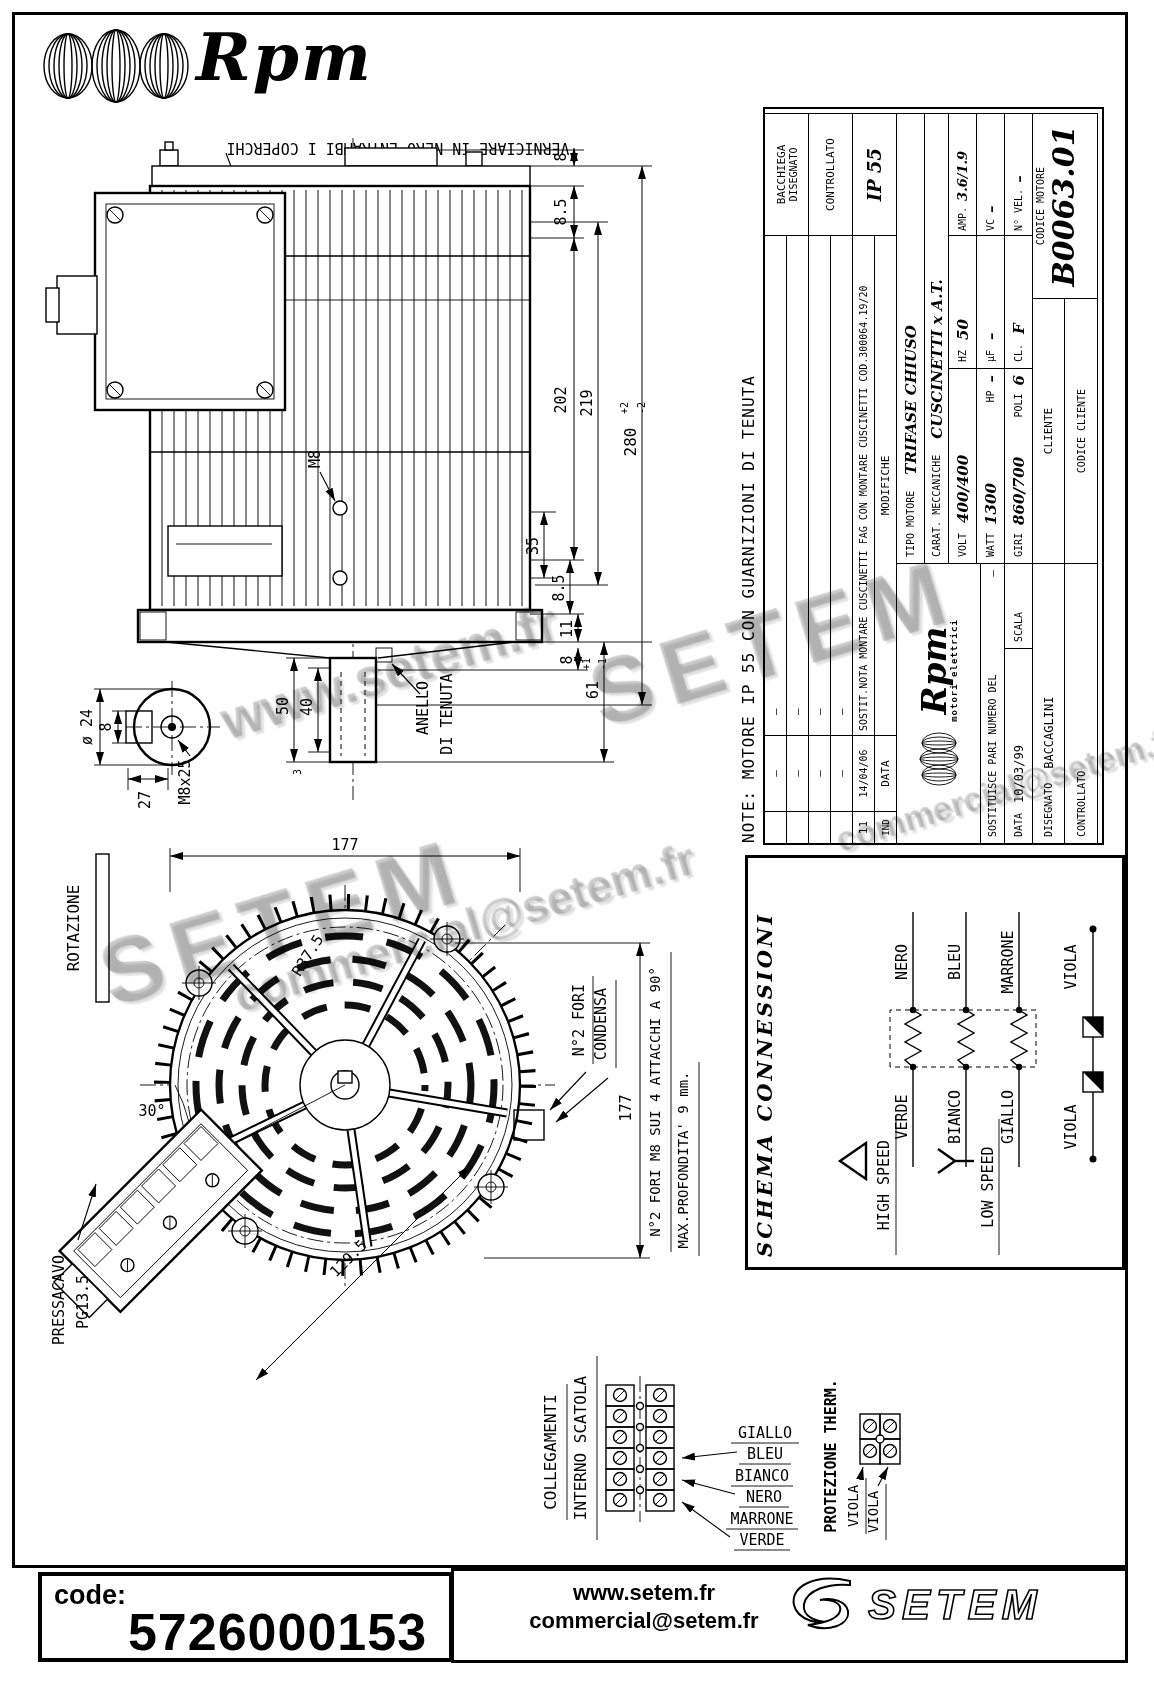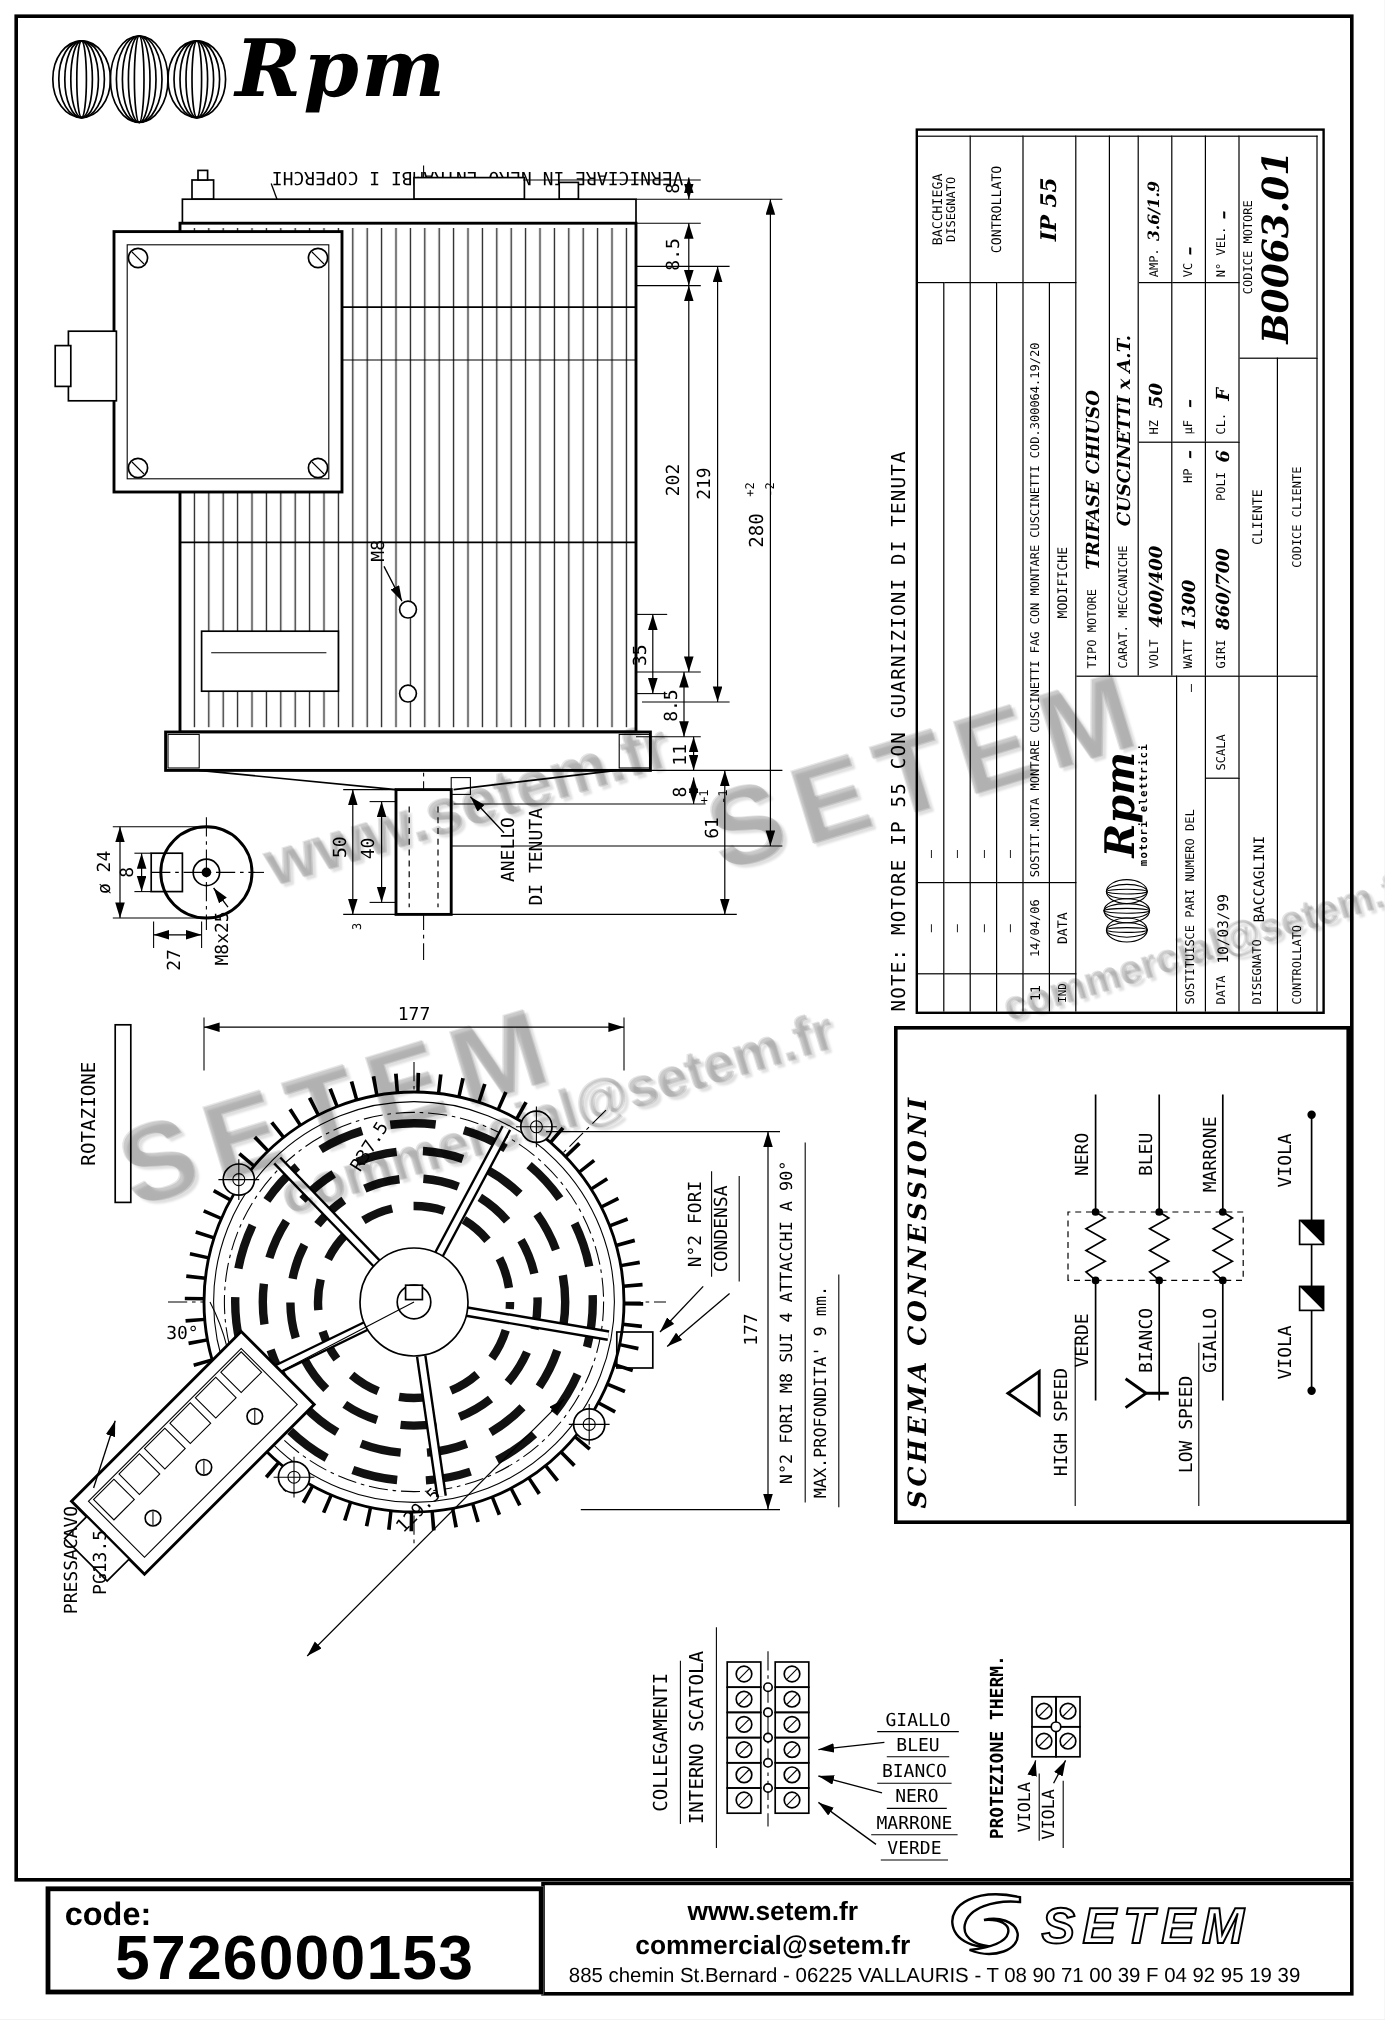--- a/index.html
+++ b/index.html
@@ -46,21 +46,21 @@
   .tb-logo-script{font-family:"DejaVu Serif",serif;font-style:italic;font-weight:bold;font-size:34px;line-height:30px;}
   .tb-logo-sub{font-size:9px;letter-spacing:1px;font-weight:bold;}
   
   #schema{position:absolute;left:745px;top:1270px;width:415px;height:380px;transform:rotate(-90deg);
           transform-origin:0 0;border:3px solid #000;box-sizing:border-box;z-index:2;}
   #schema-title{position:absolute;left:10px;top:4px;font-family:"DejaVu Serif",serif;font-style:italic;
                 font-weight:bold;font-size:21px;letter-spacing:3px;white-space:nowrap;}
   
   #code-box{position:absolute;left:38px;top:1572px;width:415px;height:90px;border:4px solid #000;box-sizing:border-box;z-index:3;background:#fff;}
   #code-label{position:absolute;left:12px;top:4px;font-family:"Liberation Sans",sans-serif;font-weight:bold;font-size:27px;}
-  #code-value{position:absolute;left:0;top:26px;width:100%;text-align:center;font-family:"Liberation Sans",sans-serif;font-weight:bold;font-size:52px;letter-spacing:1px;}
+  #code-value{position:absolute;left:0;top:26px;width:100%;text-align:center;font-family:"Liberation Sans",sans-serif;font-weight:bold;font-size:52px;letter-spacing:1px;padding-left:32px;}
   #footer-right{position:absolute;left:451px;top:1568px;width:677px;height:95px;border:3px solid #000;box-sizing:border-box;z-index:2;background:#fff;}
   #site{position:absolute;left:60px;top:8px;width:260px;text-align:center;font-family:"Liberation Sans",sans-serif;font-weight:bold;font-size:22px;line-height:28px;}
   #addr{position:absolute;left:20px;top:66px;width:600px;font-family:"Liberation Sans",sans-serif;font-size:17px;white-space:nowrap;}
   #setem-logo{position:absolute;left:330px;top:2px;}
 </style>
 </head>
 <body>
 
 <div id="page">
 
@@ -595,16 +595,15 @@
   <div id="footer-right">
     <div id="site">
       <div>www.setem.fr</div>
       <div>commercial@setem.fr</div>
     </div>
     <svg id="setem-logo" width="330" height="62" viewBox="0 0 330 62">
       <path d="M66,8 C30,0 6,14 10,32 C13,46 34,54 56,48 C30,52 18,42 20,31 C23,17 44,10 66,12 Z" fill="#fff" stroke="#000" stroke-width="2"></path>
       <path d="M24,52 C44,60 66,52 64,38 C62,28 48,24 36,27 C50,26 58,31 56,38 C54,46 40,50 24,52 Z" fill="#fff" stroke="#000" stroke-width="2"></path>
       <text x="84" y="46" font-family="Liberation Sans, sans-serif" font-style="italic" font-weight="bold" font-size="42" letter-spacing="6" fill="#fff" stroke="#000" stroke-width="1.6">SETEM</text>
     </svg>
-    <div id="addr">885 chemin St.Bernard  -  06225 VALLAURIS  -  T 08 90 71 00 39   F 04 92 95 19 39</div>
   </div>
 
 </div>
 
 </body></html>

